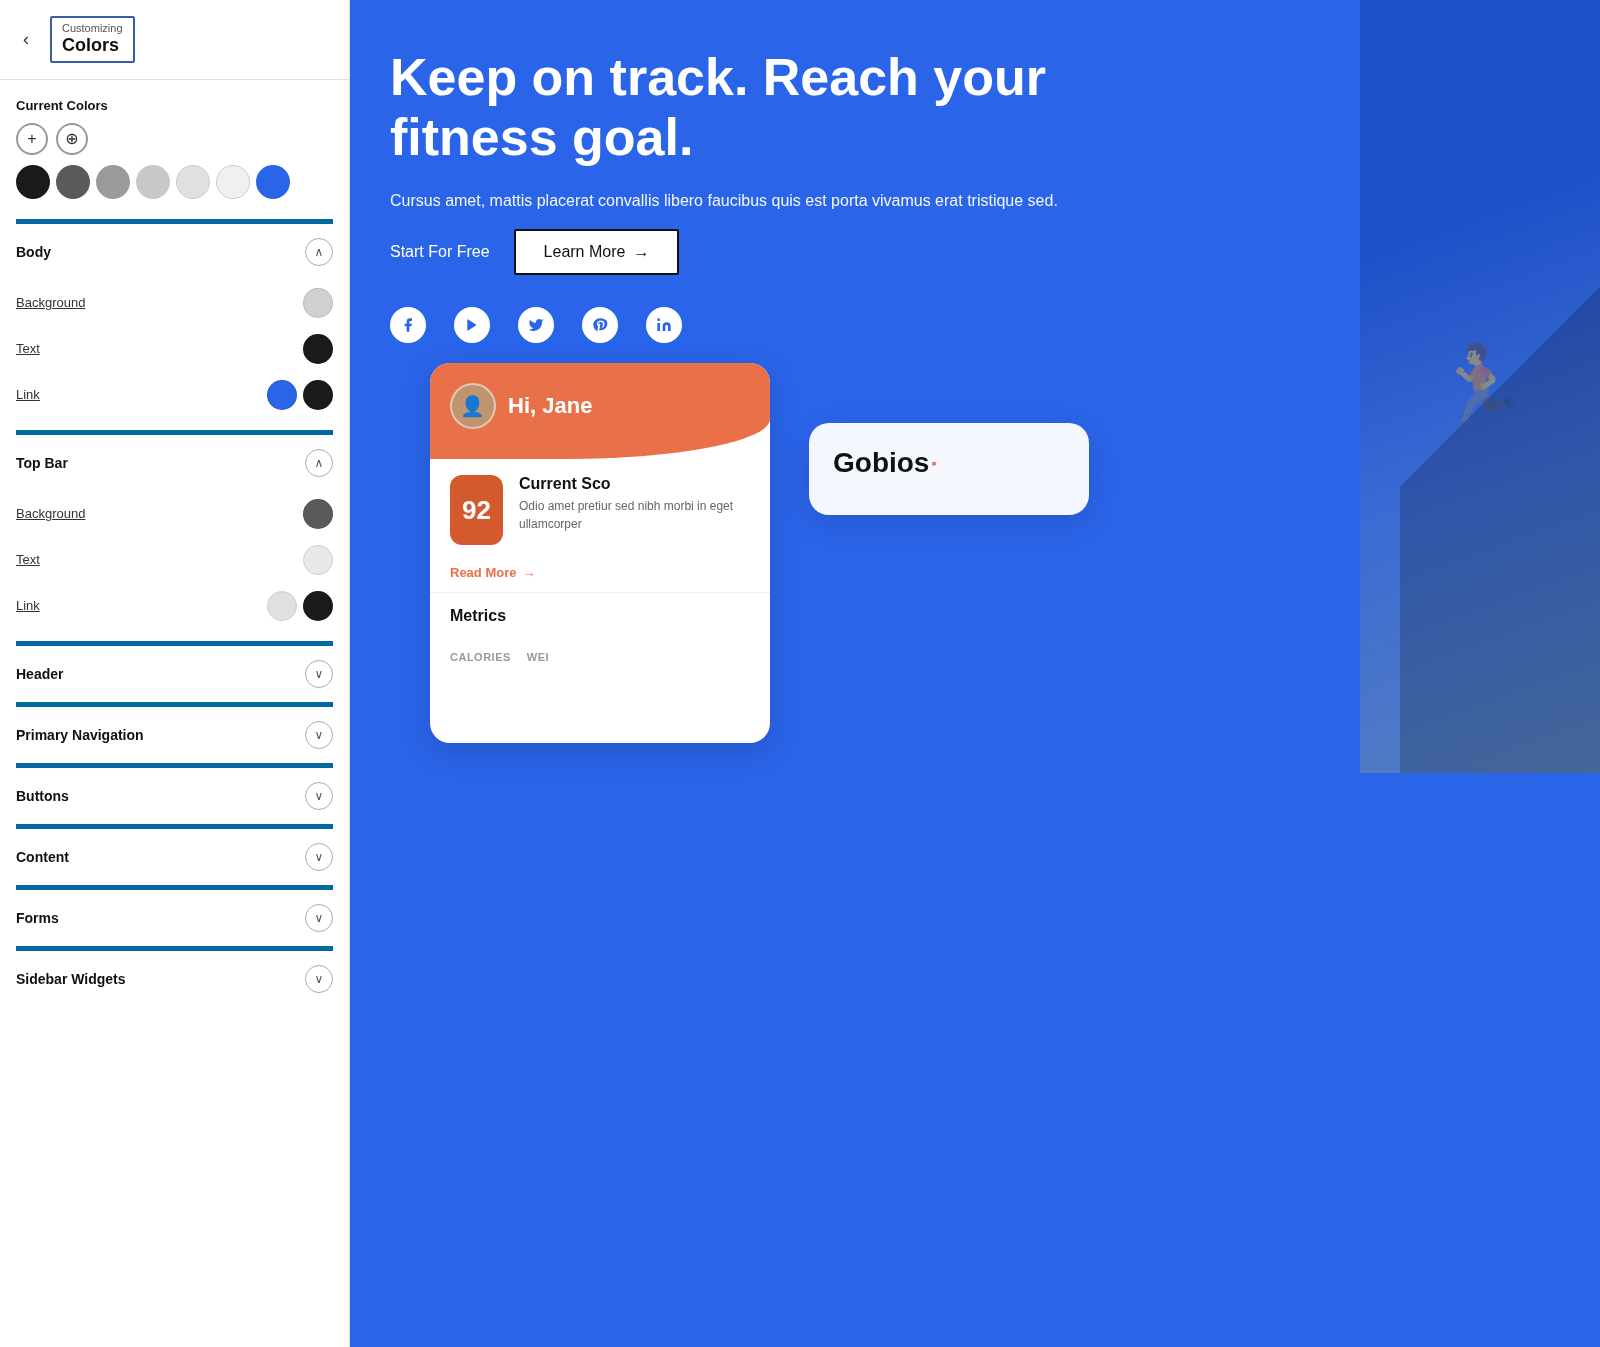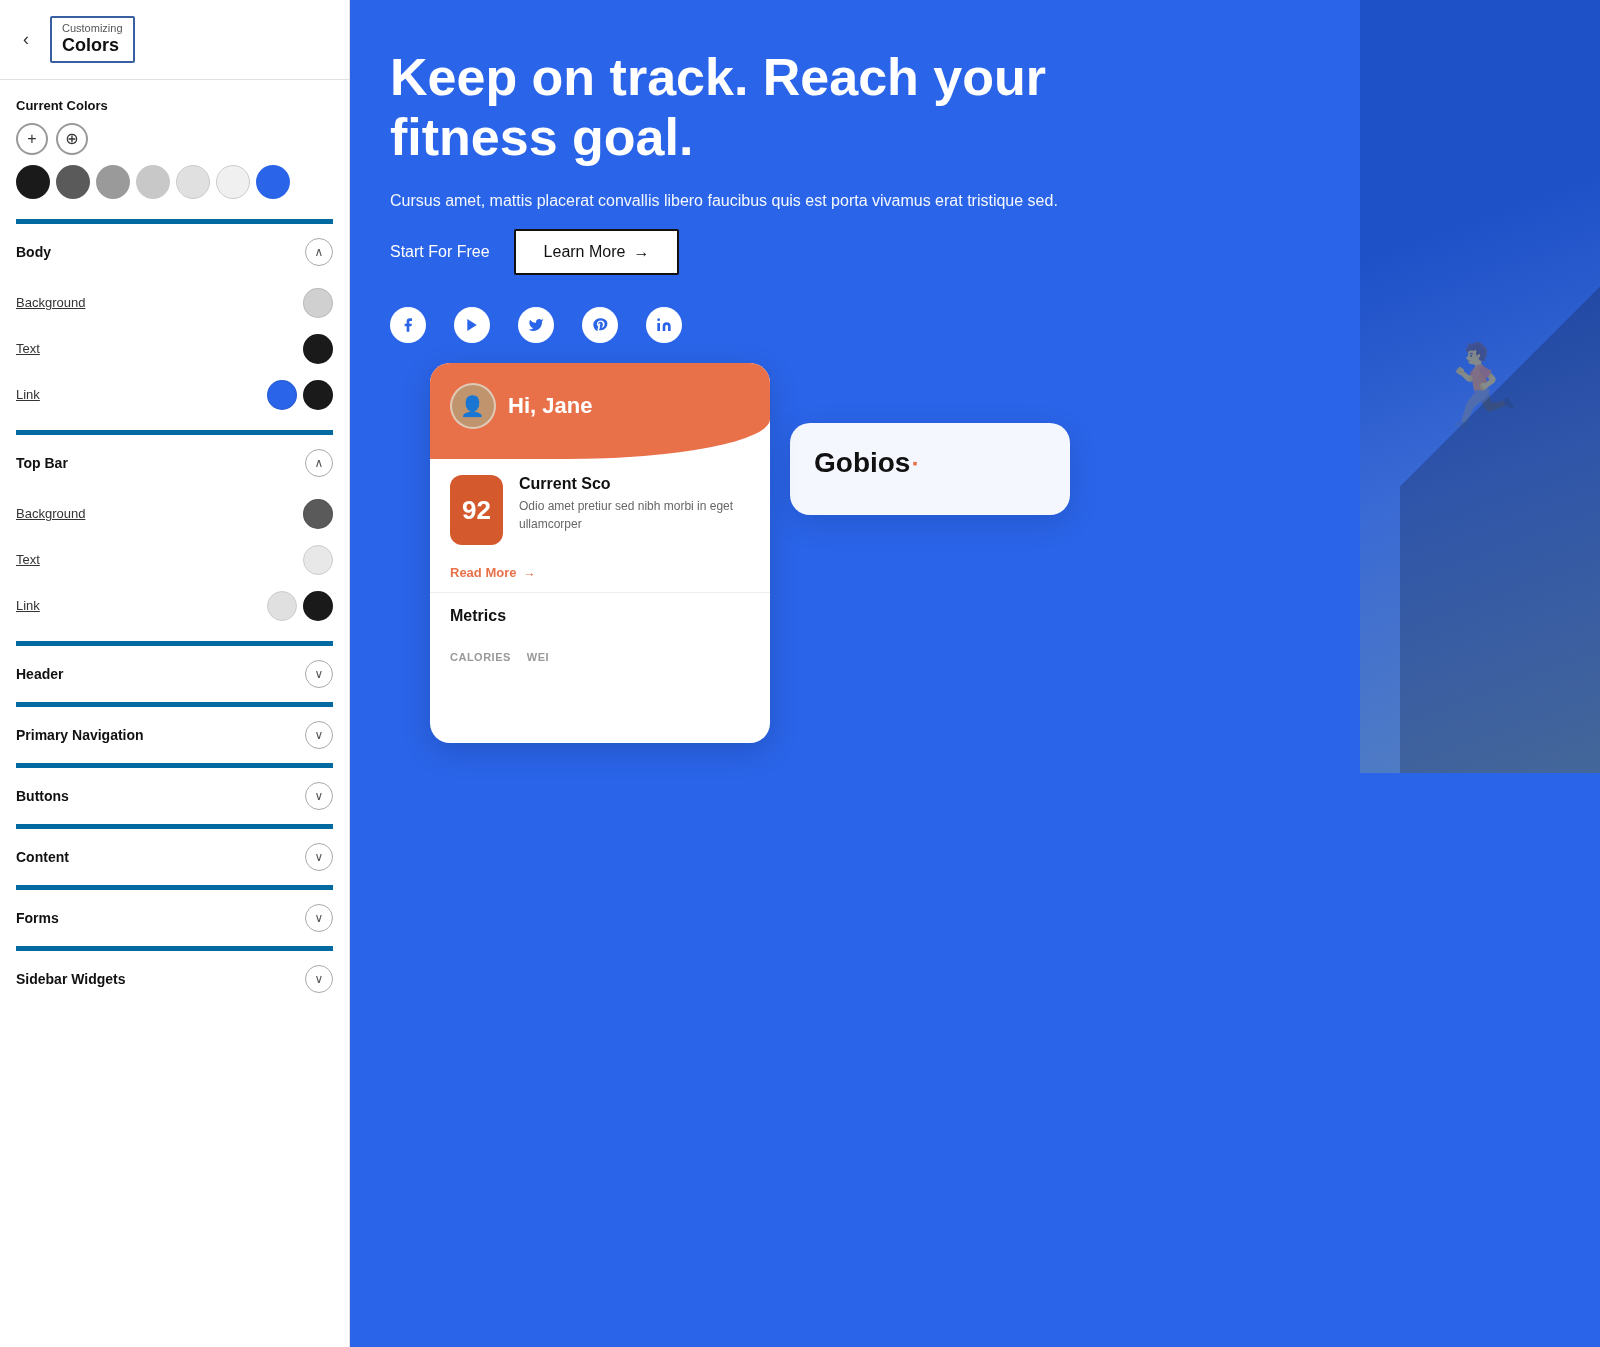--- a/index.html
+++ b/index.html
@@ -354,20 +354,21 @@
       letter-spacing: 0.5px;
     }
 
     .card-secondary {
       background: rgba(255,255,255,0.95);
       border-radius: 20px;
       padding: 24px;
       width: 280px;
       box-shadow: 0 8px 30px rgba(0,0,0,0.12);
       margin-top: 60px;
+      margin-left: 19px;
     }
 
     .gobios-logo {
       font-size: 28px;
       font-weight: 800;
       color: #111;
       margin-bottom: 12px;
       display: flex;
       align-items: center;
       gap: 2px;

